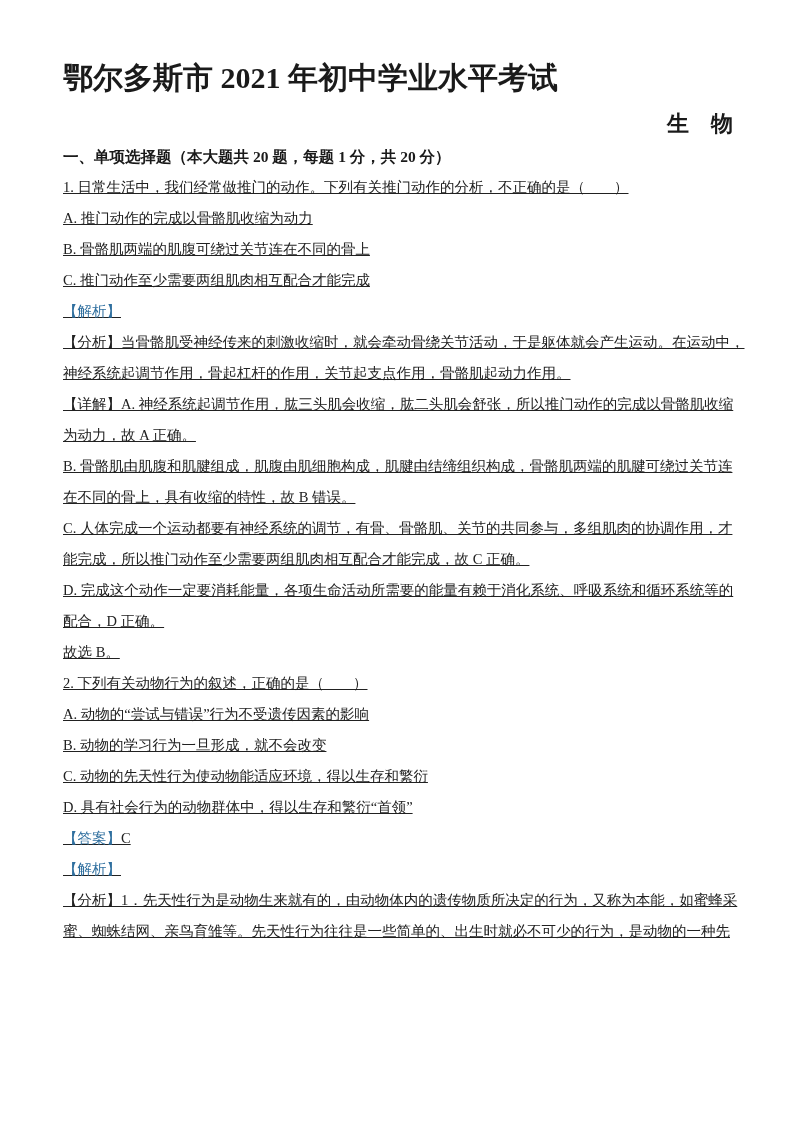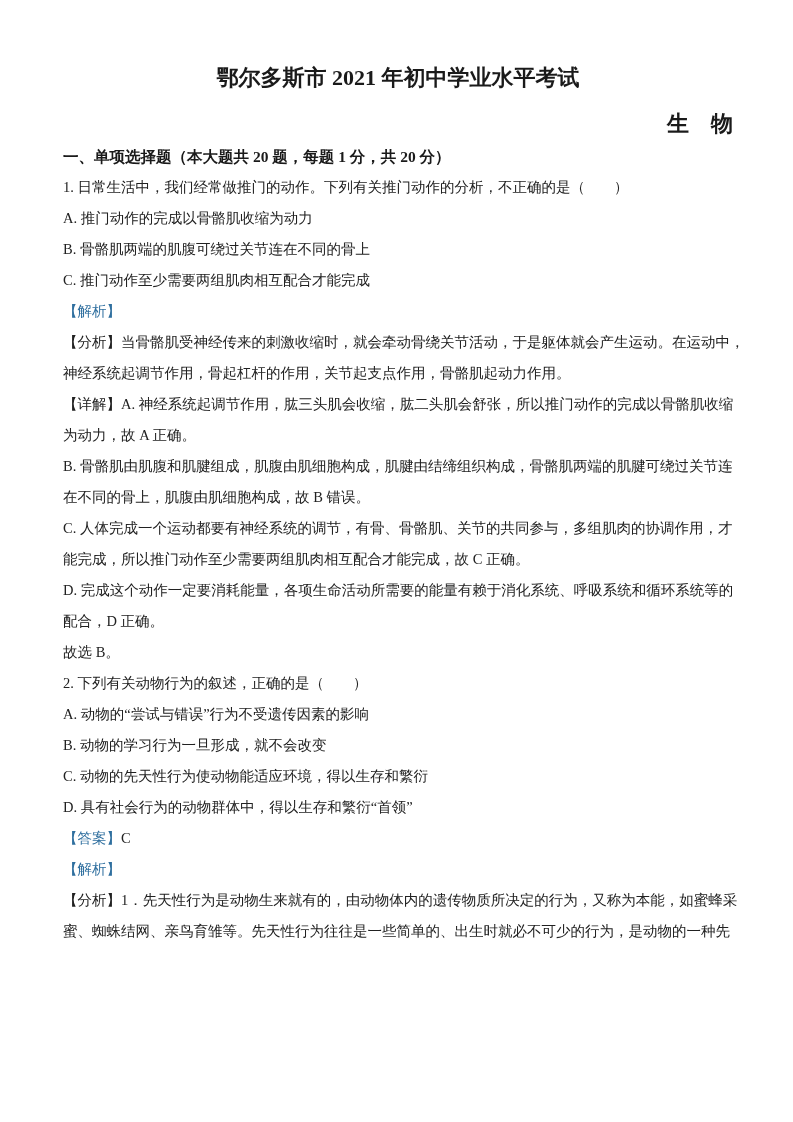--- a/index.html
+++ b/index.html
@@ -7,44 +7,44 @@
     position:relative;
     width:793px;
     height:1122px;
     background:#ffffff;
     overflow:hidden;
     font-family:"Liberation Serif","DejaVu Serif",serif;
     color:#212121;
   }
   .doc{padding:62px 60px 0 63px;}
   .title{
-    font-size:22px;
+    font-size:30px;
     font-weight:bold;
-    text-align:center;
+    text-align:left;
     line-height:32px;
     margin:0;
     color:#1a1a1a;
   }
   .subject{
     font-size:22px;
     font-weight:bold;
     text-align:right;
     line-height:32px;
     margin:14px 0 0 0;
     color:#1a1a1a;
   }
   .section-heading{
     font-size:15.5px;
     font-weight:bold;
     line-height:30px;
     margin:2px 0 0 0;
     color:#1a1a1a;
     font-family:Liberation Serif, serif;
   }
-  .body-lines{margin:0;}
+  .body-lines{margin:0;text-decoration:underline;}
   .line{
     font-size:14.5px;
     line-height:31px;
     white-space:nowrap;
     color:#212121;
   }
   .blue{color:#2F6F9F;}
 </style>
 </head>
 <body>
@@ -64,21 +64,21 @@
       <div class="line">B. 骨骼肌两端的肌腹可绕过关节连在不同的骨上</div>
       <div class="line">C. 推门动作至少需要两组肌肉相互配合才能完成</div>
 
       <div class="line"><span class="blue">【解析】</span></div>
 
       <div class="line">【分析】当骨骼肌受神经传来的刺激收缩时，就会牵动骨绕关节活动，于是躯体就会产生运动。在运动中，</div>
       <div class="line">神经系统起调节作用，骨起杠杆的作用，关节起支点作用，骨骼肌起动力作用。</div>
       <div class="line">【详解】A. 神经系统起调节作用，肱三头肌会收缩，肱二头肌会舒张，所以推门动作的完成以骨骼肌收缩</div>
       <div class="line">为动力，故 A 正确。</div>
       <div class="line">B. 骨骼肌由肌腹和肌腱组成，肌腹由肌细胞构成，肌腱由结缔组织构成，骨骼肌两端的肌腱可绕过关节连</div>
-      <div class="line">在不同的骨上，肌腹由肌细胞构成，故 B 错误。</div>
+      <div class="line">在不同的骨上，具有收缩的特性，故 B 错误。</div>
       <div class="line">C. 人体完成一个运动都要有神经系统的调节，有骨、骨骼肌、关节的共同参与，多组肌肉的协调作用，才</div>
       <div class="line">能完成，所以推门动作至少需要两组肌肉相互配合才能完成，故 C 正确。</div>
       <div class="line">D. 完成这个动作一定要消耗能量，各项生命活动所需要的能量有赖于消化系统、呼吸系统和循环系统等的</div>
       <div class="line">配合，D 正确。</div>
       <div class="line">故选 B。</div>
 
       <div class="line">2. 下列有关动物行为的叙述，正确的是（　　）</div>
       <div class="line">A. 动物的“尝试与错误”行为不受遗传因素的影响</div>
       <div class="line">B. 动物的学习行为一旦形成，就不会改变</div>
       <div class="line">C. 动物的先天性行为使动物能适应环境，得以生存和繁衍</div>

